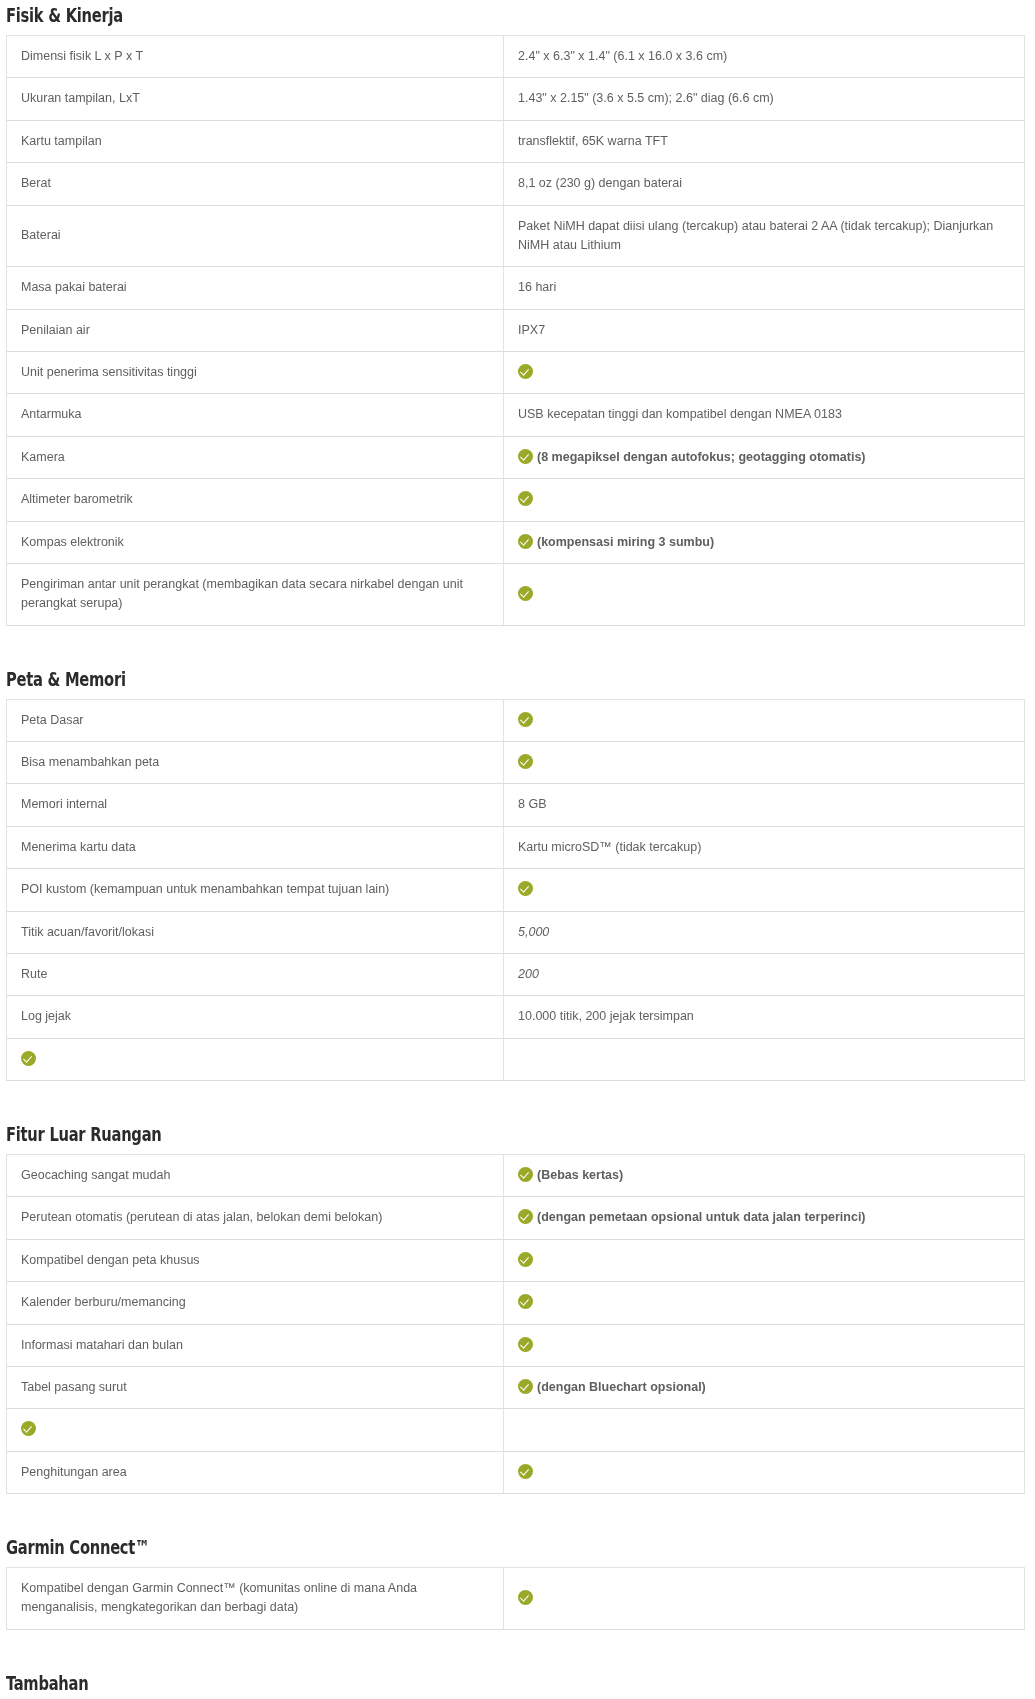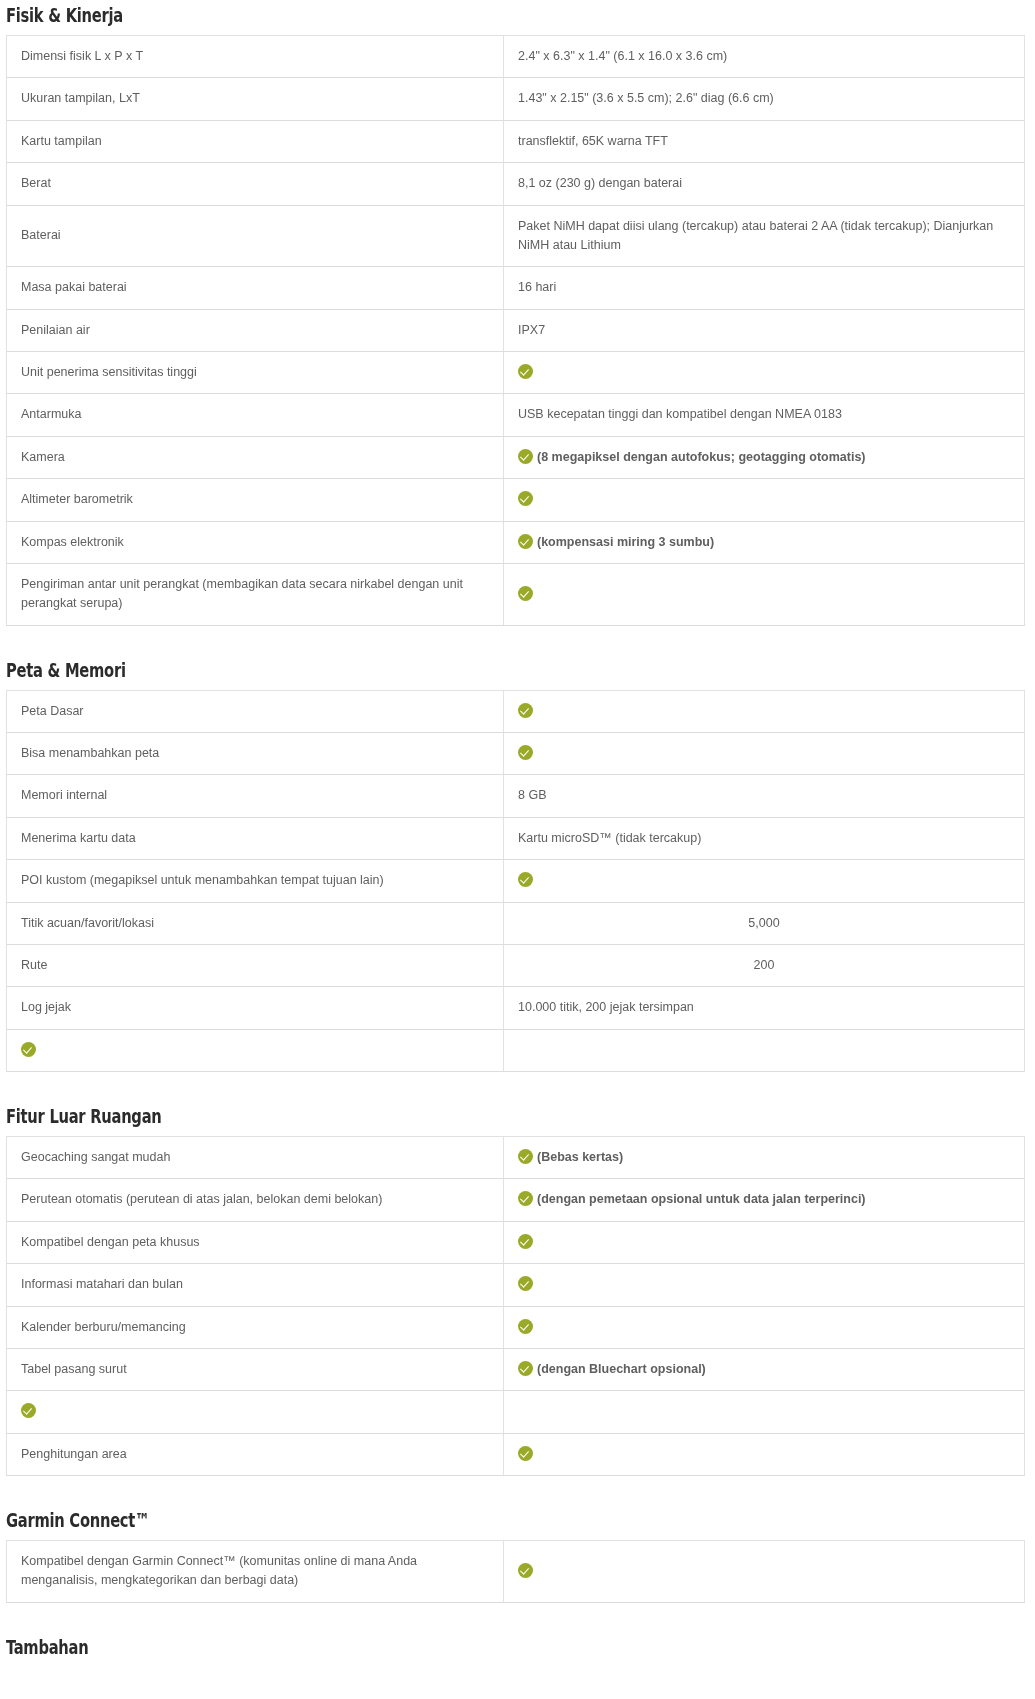--- a/index.html
+++ b/index.html
@@ -21,21 +21,21 @@
     font-family: "DejaVu Sans Condensed", "Liberation Sans Narrow", "Liberation Sans", sans-serif;
     font-size: 19px;
     font-weight: bold;
     color: #2b2b2b;
     margin: 0 0 9px 6px;
     letter-spacing: -0.3px;
     transform: scaleX(0.86);
     transform-origin: left center;
   }
   .section {
-    margin-bottom: 33px;
+    margin-bottom: 42px;
   }
   .section:first-child h2.section-title {
     margin-top: 4px;
   }
   table.spec {
     border-collapse: collapse;
     width: 960px;
     margin: 0 0 0 6px;
     table-layout: fixed;
   }
@@ -49,21 +49,22 @@
     vertical-align: middle;
     background: #ffffff;
   }
   td.col-label {
     width: 468px;
   }
   td.col-value {
     width: 492px;
   }
   td.align-right {
-    text-align: center;
+    text-align: left;
+    font-style: italic;
   }
   .check {
     display: inline-block;
     width: 15px;
     height: 15px;
     border-radius: 50%;
     background: #9aaa28;
     position: relative;
     vertical-align: -3px;
     margin-right: 1px;
@@ -162,21 +163,21 @@
             </tr>
             <tr>
               <td class="col-label"><span>Memori internal</span></td>
               <td class="col-value"><span>8 GB</span></td>
             </tr>
             <tr>
               <td class="col-label"><span>Menerima kartu data</span></td>
               <td class="col-value"><span>Kartu microSD™ (tidak tercakup)</span></td>
             </tr>
             <tr>
-              <td class="col-label"><span>POI kustom (megapiksel untuk menambahkan tempat tujuan lain)</span></td>
+              <td class="col-label"><span>POI kustom (kemampuan untuk menambahkan tempat tujuan lain)</span></td>
               <td class="col-value"><span class="check"></span></td>
             </tr>
             <tr>
               <td class="col-label"><span>Titik acuan/favorit/lokasi</span></td>
               <td class="col-value align-right"><span>5,000</span></td>
             </tr>
             <tr>
               <td class="col-label"><span>Rute</span></td>
               <td class="col-value align-right"><span>200</span></td>
             </tr>
@@ -201,25 +202,25 @@
             </tr>
             <tr>
               <td class="col-label"><span>Perutean otomatis (perutean di atas jalan, belokan demi belokan)</span></td>
               <td class="col-value"><span class="check"></span><span class="check-text">(dengan pemetaan opsional untuk data jalan terperinci)</span></td>
             </tr>
             <tr>
               <td class="col-label"><span>Kompatibel dengan peta khusus</span></td>
               <td class="col-value"><span class="check"></span></td>
             </tr>
             <tr>
+              <td class="col-label"><span>Kalender berburu/memancing</span></td>
+              <td class="col-value"><span class="check"></span></td>
+            </tr>
+            <tr>
               <td class="col-label"><span>Informasi matahari dan bulan</span></td>
-              <td class="col-value"><span class="check"></span></td>
-            </tr>
-            <tr>
-              <td class="col-label"><span>Kalender berburu/memancing</span></td>
               <td class="col-value"><span class="check"></span></td>
             </tr>
             <tr>
               <td class="col-label"><span>Tabel pasang surut</span></td>
               <td class="col-value"><span class="check"></span><span class="check-text">(dengan Bluechart opsional)</span></td>
             </tr>
             <tr>
               <td class="col-label"><span class="check"></span></td>
               <td class="col-value"></td>
             </tr>

